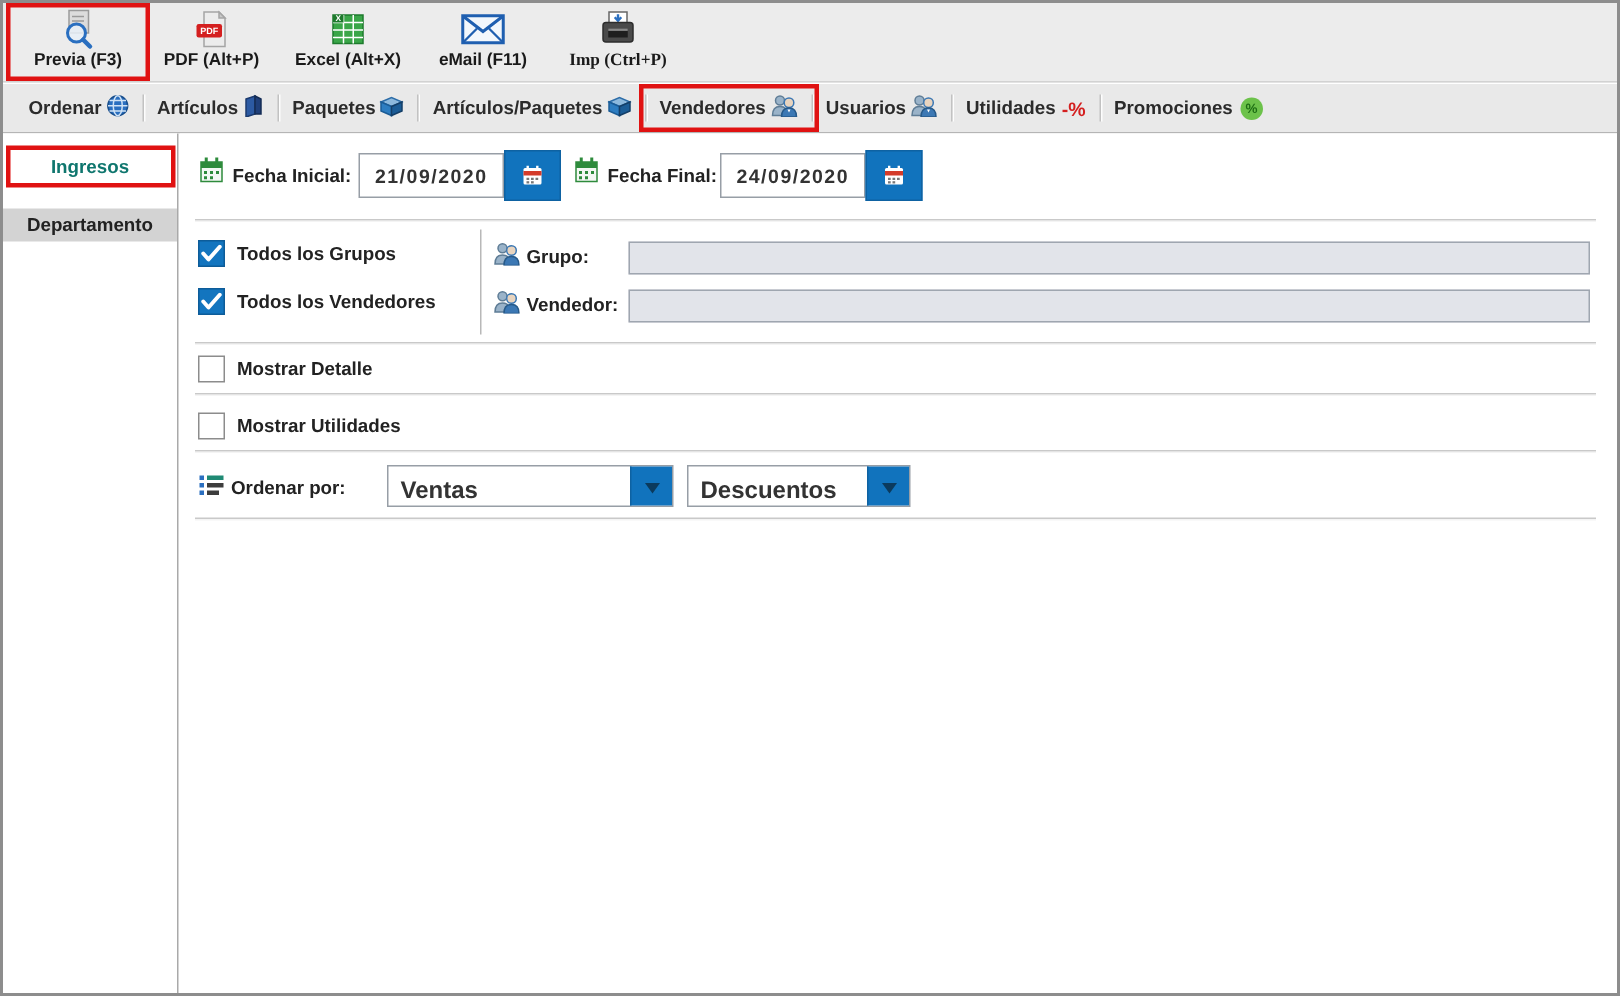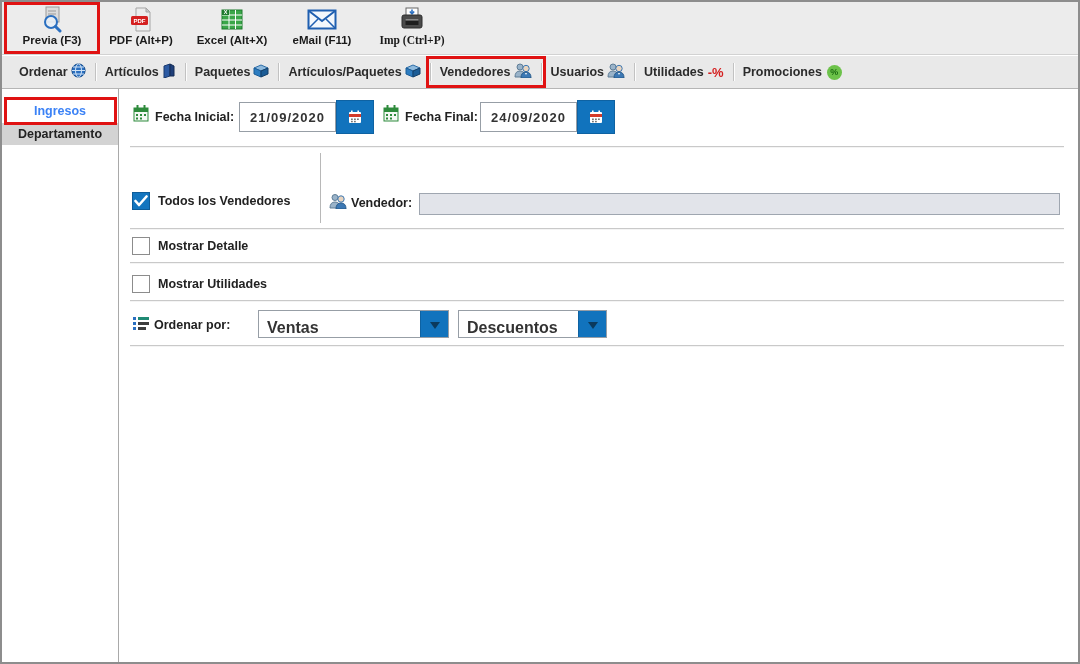--- a/index.html
+++ b/index.html
@@ -27,23 +27,23 @@
   .tab{position:relative;display:flex;align-items:center;gap:3px;padding:0 9px;height:26px;
     font-size:12.5px;font-weight:700;color:#2b2b2b;cursor:pointer;white-space:nowrap;}
   .tab-sep{width:1px;height:18px;background:#c2c2c2;box-shadow:1px 0 0 #fdfdfd;}
   .suffix-red{color:#d41f1f;font-weight:700;font-size:13px;margin-left:1px;}
   .promo-circle{width:15px;height:15px;border-radius:50%;background:#6cc24a;color:#1e6e14;
     font-size:9px;font-weight:700;display:flex;align-items:center;justify-content:center;margin-left:2px;}
   
   .body{position:absolute;left:0;top:87px;width:1076px;height:573px;background:#fff;}
   .sidebar{position:absolute;left:0;top:0;width:117px;height:100%;border-right:1px solid #a9a9a9;background:#fff;}
   .side-item{position:relative;display:flex;align-items:center;justify-content:center;
-    height:22px;font-size:12.5px;font-weight:700;color:#3b82f6;cursor:pointer;}
+    height:22px;font-size:12.5px;font-weight:700;color:#0f766e;cursor:pointer;}
   .side-item.selected{background:#fff;margin-top:11px;}
-  .side-item.plain{background:#d3d3d3;color:#222;margin-top:1px;}
+  .side-item.plain{background:#d3d3d3;color:#222;margin-top:17px;}
   .main{position:absolute;left:118px;top:0;width:958px;height:100%;background:#fff;}
   
   .sep{position:absolute;left:10px;right:14px;height:0;border-top:1px solid #c9c9c9;box-shadow:0 1px 0 #f4f4f4;}
   .sep1{top:57px;} .sep2{top:139px;} .sep3{top:173px;} .sep4{top:211px;} .sep5{top:256px;}
   
   .row-dates{position:absolute;top:9px;left:0;width:100%;height:42px;}
   .abs{position:absolute;}
   .flabel{position:absolute;font-size:12.5px;font-weight:700;color:#222;white-space:nowrap;}
   .date-input{position:absolute;height:30px;width:97px;border:1px solid #979ea6;background:#fff;
     font-family:"Liberation Sans",sans-serif;font-weight:700;font-size:13px;letter-spacing:1px;
@@ -324,20 +324,38 @@
             </g>
           </svg>
         </button>
       </div>
 
       <div class="sep sep1"></div>
 
       <div class="groups">
         <div class="vdiv"></div>
 
+        <div class="g-row r1">
+          <span class="cb checked" style="left:12px;top:0;">
+            <svg width="14" height="12" viewBox="0 0 14 12">
+              <path d="M1.5 6 L5 10 L12.5 1.5" fill="none" stroke="#fff" stroke-width="2.6" stroke-linecap="round" stroke-linejoin="round"></path>
+            </svg>
+          </span>
+          <span class="flabel" style="left:38px;top:2px;">Todos los Grupos</span>
+          <span class="abs" style="left:209px;top:1px;">
+            <svg width="18" height="16" viewBox="0 0 18 16">
+              <circle cx="6" cy="4.5" r="3" fill="#9ab3c9" stroke="#5f7d96"></circle>
+              <path d="M1 15 q0 -6 5 -6 q5 0 5 6 Z" fill="#9ab3c9" stroke="#5f7d96"></path>
+              <circle cx="12" cy="6" r="3.2" fill="#e8d4bf" stroke="#3c78b4"></circle>
+              <path d="M7 16 q0 -6 5 -6 q5 0 5 6 Z" fill="#3c78b4" stroke="#275a8a"></path>
+            </svg>
+          </span>
+          <span class="flabel" style="left:231px;top:4px;">Grupo:</span>
+          <input class="dis-input" style="top: 1px;" disabled="" value="">
+        </div>
 
         <div class="g-row r2">
           <span class="cb checked" style="left:12px;top:0;">
             <svg width="14" height="12" viewBox="0 0 14 12">
               <path d="M1.5 6 L5 10 L12.5 1.5" fill="none" stroke="#fff" stroke-width="2.6" stroke-linecap="round" stroke-linejoin="round"></path>
             </svg>
           </span>
           <span class="flabel" style="left:38px;top:2px;">Todos los Vendedores</span>
           <span class="abs" style="left:209px;top:1px;">
             <svg width="18" height="16" viewBox="0 0 18 16">

